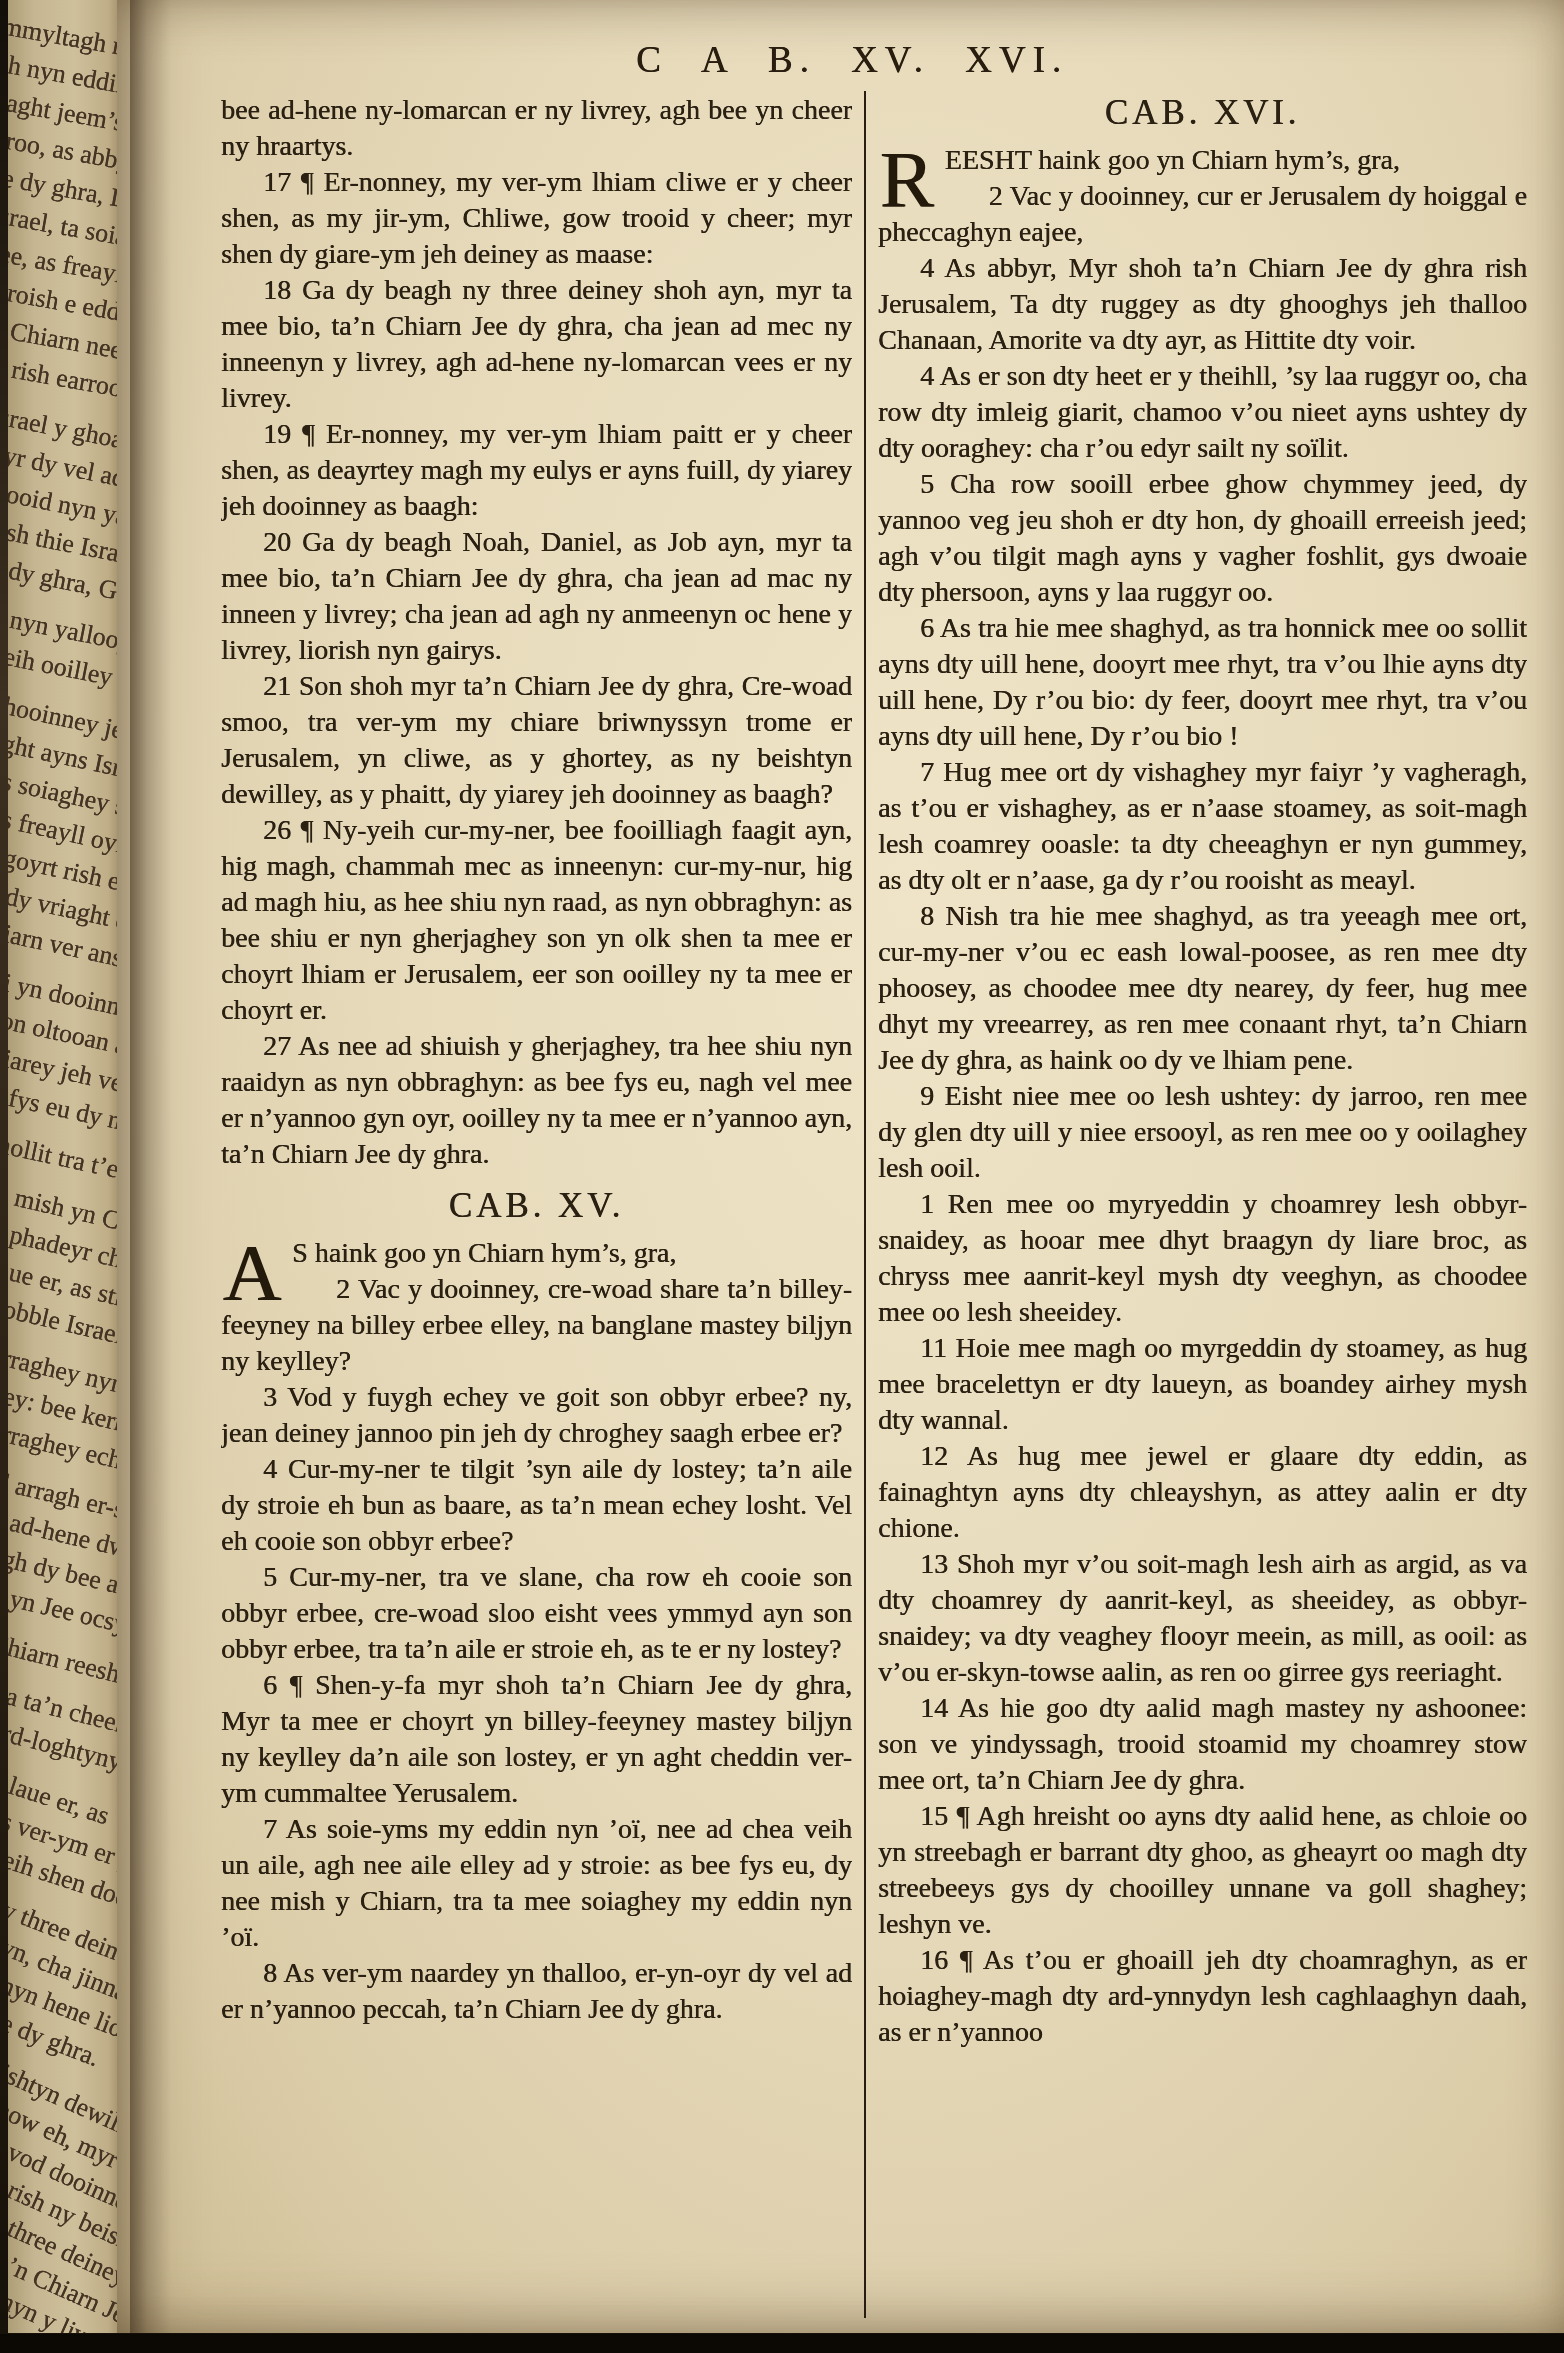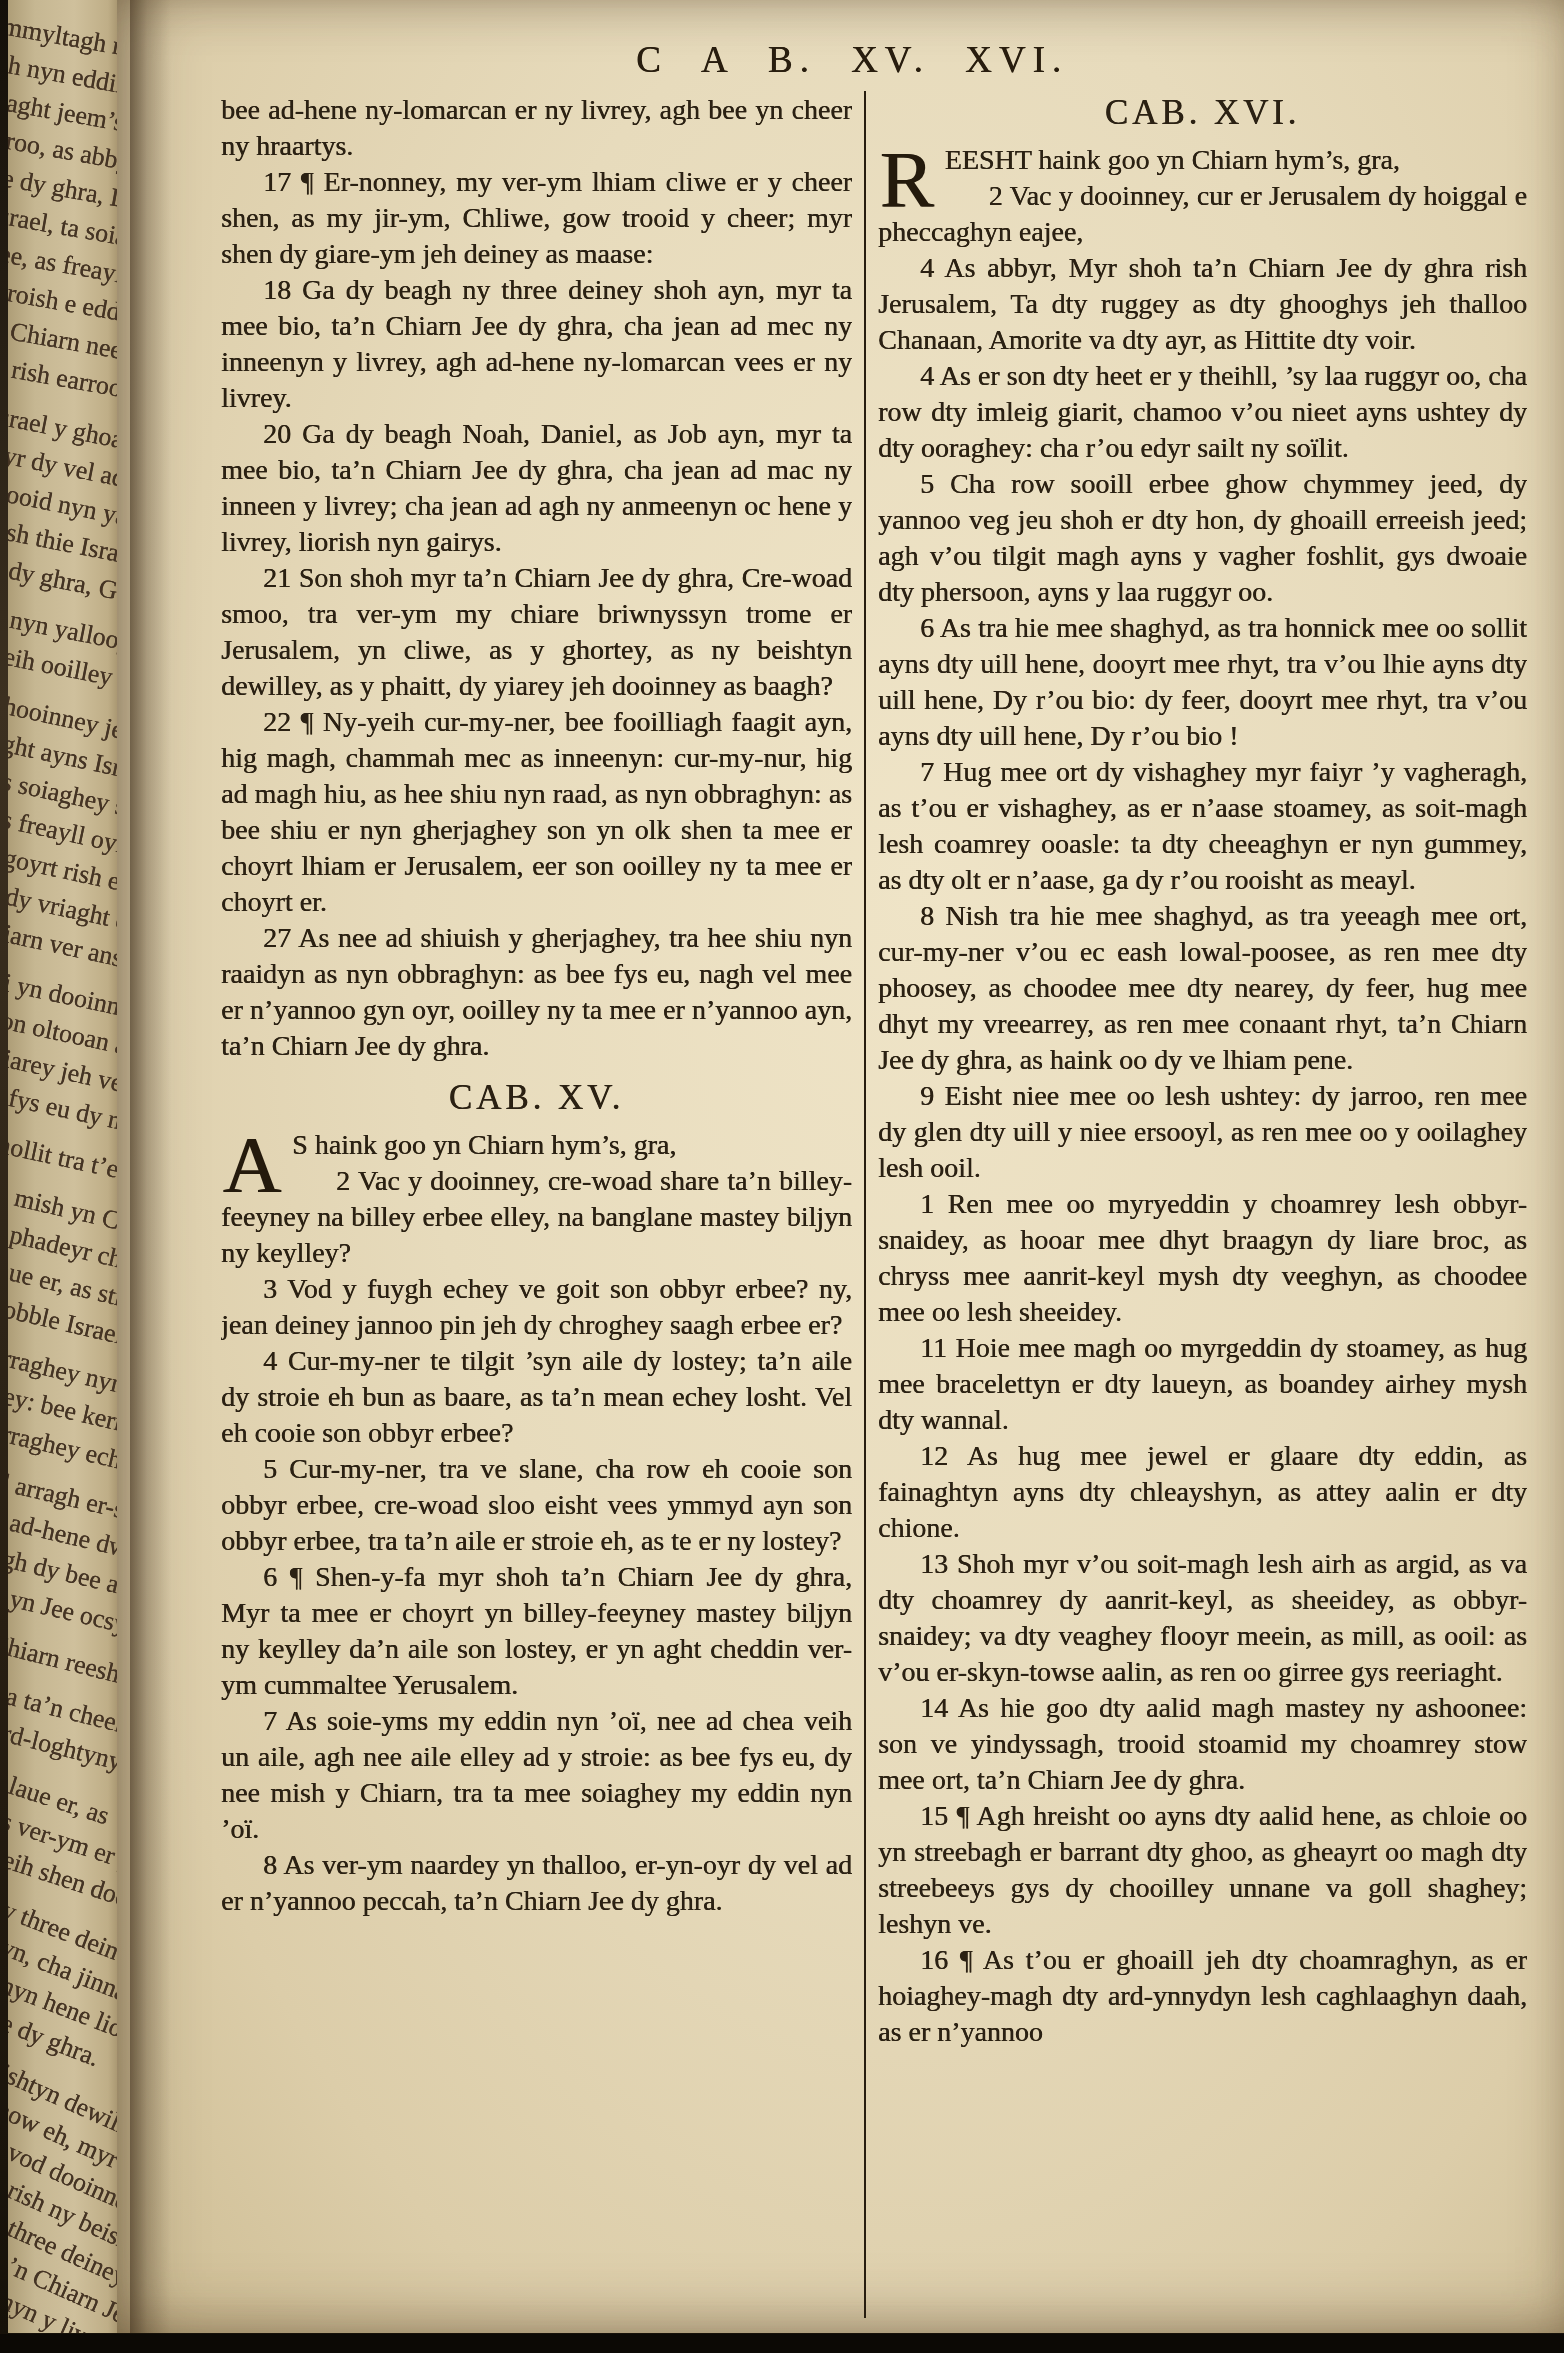--- a/index.html
+++ b/index.html
@@ -169,23 +169,24 @@
 <div class="left-dark"></div>
 
 <div class="running-header">C A B. XV. XVI.</div>
 
 <div class="rule"></div>
 
 <div class="col col-left" id="col-left">
     <p class="verse cont">bee ad-hene ny-lomarcan er ny livrey, agh bee yn cheer ny hraartys.</p>
     <p class="verse">17 ¶ Er-nonney, my ver-ym lhiam cliwe er y cheer shen, as my jir-ym, Chliwe, gow trooid y cheer; myr shen dy giare-ym jeh deiney as maase:</p>
     <p class="verse">18 Ga dy beagh ny three deiney shoh ayn, myr ta mee bio, ta’n Chiarn Jee dy ghra, cha jean ad mec ny inneenyn y livrey, agh ad-hene ny-lomarcan vees er ny livrey.</p>
+    <p class="verse">19 ¶ Er-nonney, my ver-ym lhiam paitt er y cheer shen, as deayrtey magh my eulys er ayns fuill, dy yiarey jeh dooinney as baagh:</p>
     <p class="verse">20 Ga dy beagh Noah, Daniel, as Job ayn, myr ta mee bio, ta’n Chiarn Jee dy ghra, cha jean ad mac ny inneen y livrey; cha jean ad agh ny anmeenyn oc hene y livrey, liorish nyn gairys.</p>
     <p class="verse">21 Son shoh myr ta’n Chiarn Jee dy ghra, Cre-woad smoo, tra ver-ym my chiare briwnyssyn trome er Jerusalem, yn cliwe, as y ghortey, as ny beishtyn dewilley, as y phaitt, dy yiarey jeh dooinney as baagh?</p>
-    <p class="verse">22 ¶ Ny-yeih cur-my-ner, bee fooilliagh faagit ayn, hig magh, chammah mec as inneenyn: cur-my-nur, hig ad magh hiu, as hee shiu nyn raad, as nyn obbraghyn: as bee shiu er nyn gherjaghey son yn olk shen ta mee er choyrt lhiam er Jerusalem, eer son ooilley ny ta mee er choyrt er.</p>
+    <p class="verse">26 ¶ Ny-yeih cur-my-ner, bee fooilliagh faagit ayn, hig magh, chammah mec as inneenyn: cur-my-nur, hig ad magh hiu, as hee shiu nyn raad, as nyn obbraghyn: as bee shiu er nyn gherjaghey son yn olk shen ta mee er choyrt lhiam er Jerusalem, eer son ooilley ny ta mee er choyrt er.</p>
     <p class="verse">27 As nee ad shiuish y gherjaghey, tra hee shiu nyn raaidyn as nyn obbraghyn: as bee fys eu, nagh vel mee er n’yannoo gyn oyr, ooilley ny ta mee er n’yannoo ayn, ta’n Chiarn Jee dy ghra.</p>
     <div class="chapter-heading">CAB. XV.</div>
     <p class="dc-para"><span class="dropcap">A</span><span>S haink goo yn Chiarn hym’s, gra,</span><br><span class="v2-indent">2 Vac y dooinney, cre-woad share ta’n billey-feeyney na billey erbee elley, na banglane mastey biljyn ny keylley?</span></p>
     <p class="verse">3 Vod y fuygh echey ve goit son obbyr erbee? ny, jean deiney jannoo pin jeh dy chroghey saagh erbee er?</p>
     <p class="verse">4 Cur-my-ner te tilgit ’syn aile dy lostey; ta’n aile dy stroie eh bun as baare, as ta’n mean echey losht.  Vel eh cooie son obbyr erbee?</p>
     <p class="verse">5 Cur-my-ner, tra ve slane, cha row eh cooie son obbyr erbee, cre-woad sloo eisht vees ymmyd ayn son obbyr erbee, tra ta’n aile er stroie eh, as te er ny lostey?</p>
     <p class="verse">6 ¶ Shen-y-fa myr shoh ta’n Chiarn Jee dy ghra, Myr ta mee er choyrt yn billey-feeyney mastey biljyn ny keylley da’n aile son lostey, er yn aght cheddin ver-ym cummaltee Yerusalem.</p>
     <p class="verse">7 As soie-yms my eddin nyn ’oï, nee ad chea veih un aile, agh nee aile elley ad y stroie: as bee fys eu, dy nee mish y Chiarn, tra ta mee soiaghey my eddin nyn ’oï.</p>
     <p class="verse">8 As ver-ym naardey yn thalloo, er-yn-oyr dy vel ad er n’yannoo peccah, ta’n Chiarn Jee dy ghra.</p>
   </div>

